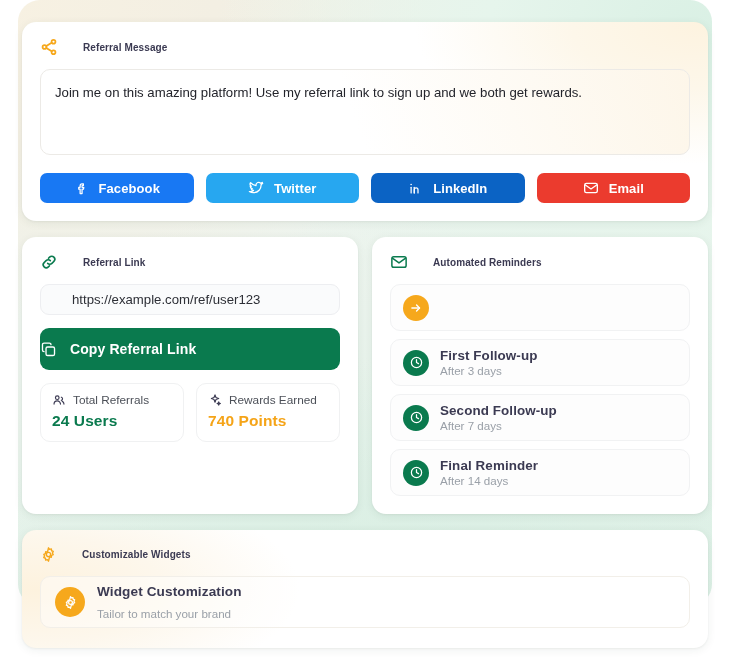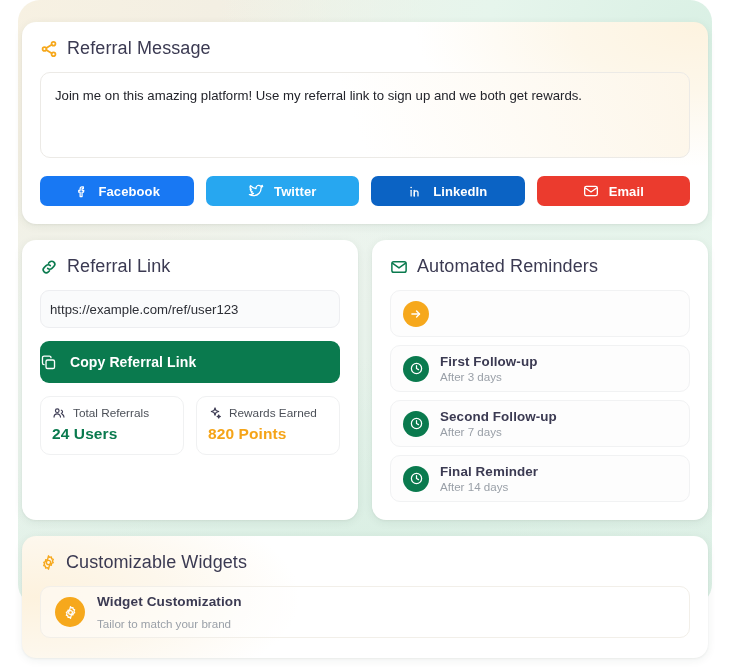--- a/index.html
+++ b/index.html
@@ -59,24 +59,25 @@
       #ffffff;
   }
 
   .card-head {
     display: flex;
     align-items: center;
     gap: 9px;
     margin-bottom: 13px;
   }
   .card-title {
-    font-size: 18px;
-    font-weight: normal;
+    font-size: 10px;
+    font-weight: bold;
     color: #3b3a52;
     letter-spacing: .1px;
+    margin-left: 16px;
   }
 
   .icon { display: inline-flex; align-items: center; justify-content: center; flex: 0 0 auto; }
 
   
   .msg-box {
     width: 100%;
     height: 86px;
     border: 1px solid #eceae6;
     border-radius: 10px;
@@ -114,25 +115,25 @@
     letter-spacing: .1px;
   }
 
   
   .mid-row { display: flex; gap: 14px; align-items: stretch; }
   .card-link { width: 336px; flex: 0 0 336px; padding: 16px 18px 20px 18px; }
   .card-rem  { flex: 1 1 auto; padding: 16px 18px 18px 18px; }
 
   .url-field {
     width: 100%;
-    height: 38px;
+    height: 31px;
     border: 1px solid #edeef1;
     border-radius: 9px;
     background: #fafbfc;
-    padding: 0 9px;
+    padding: 0 31px;
     font-family: "Liberation Sans", sans-serif;
     font-size: 13.2px;
     color: #2d2f36;
     outline: none;
   }
 
   .copy-btn {
     width: 100%;
     height: 42px;
     margin-top: 13px;
@@ -326,21 +327,21 @@
           <div class="stat">
             <div class="stat-top">
               <span class="icon">
                 <svg width="14" height="14" viewBox="0 0 24 24" fill="none" stroke="#3b3a52" stroke-width="1.9" stroke-linecap="round" stroke-linejoin="round">
                   <path d="M12 3.2l1.7 4.6 4.6 1.7-4.6 1.7L12 15.8l-1.7-4.6-4.6-1.7 4.6-1.7z"></path>
                   <path d="M18.4 15.2l.8 2 2 .8-2 .8-.8 2-.8-2-2-.8 2-.8z"></path>
                 </svg>
               </span>
               <span class="stat-label">Rewards Earned</span>
             </div>
-            <div class="stat-value amber">820 Points</div>
+            <div class="stat-value amber">740 Points</div>
           </div>
 
         </div>
       </div>
 
       <div class="card card-rem">
         <div class="card-head">
           <span class="icon">
             <svg width="18" height="18" viewBox="0 0 24 24" fill="none" stroke="#0A7A4E" stroke-width="2" stroke-linecap="round" stroke-linejoin="round">
               <rect x="2.5" y="5" width="19" height="14" rx="2.4"></rect>

